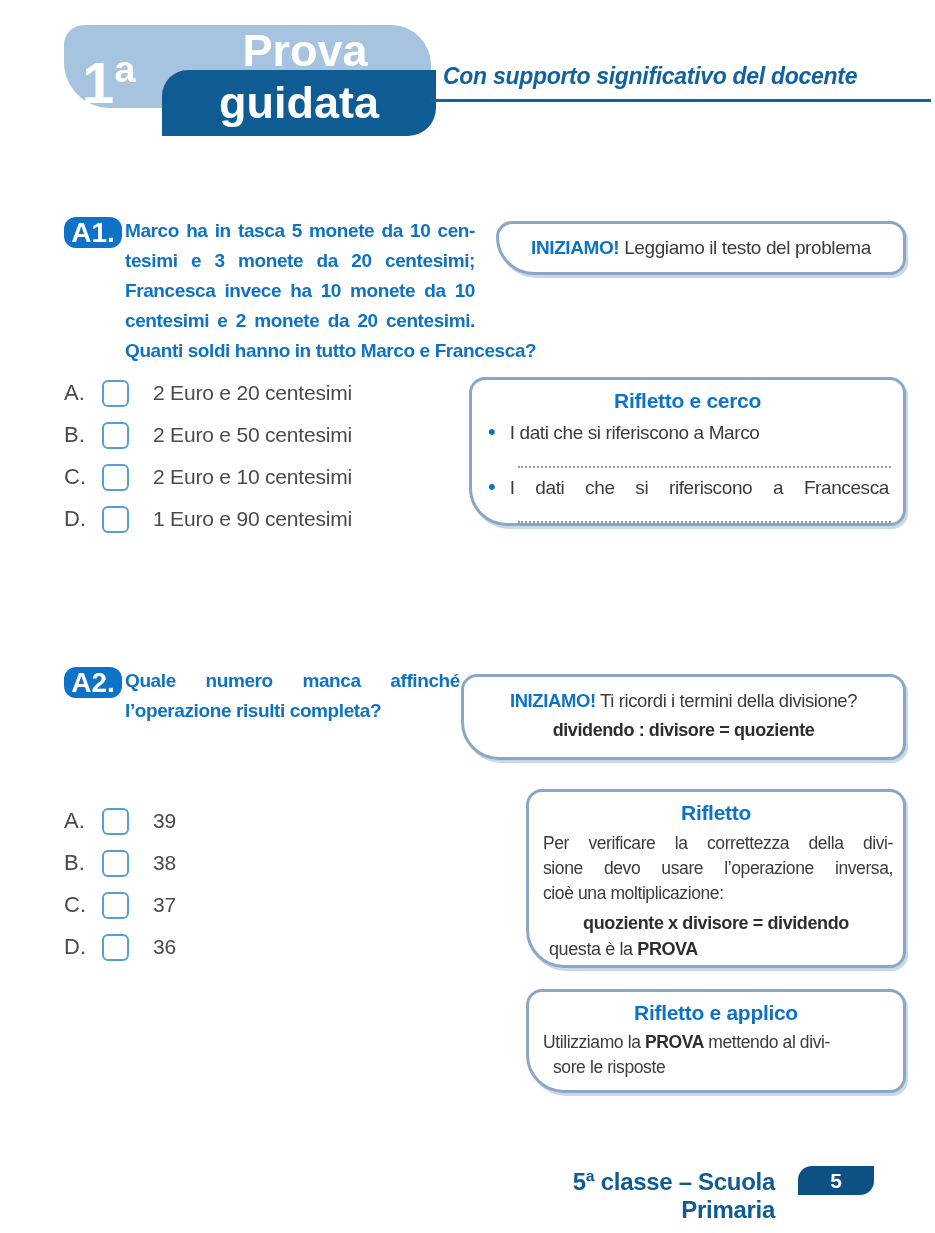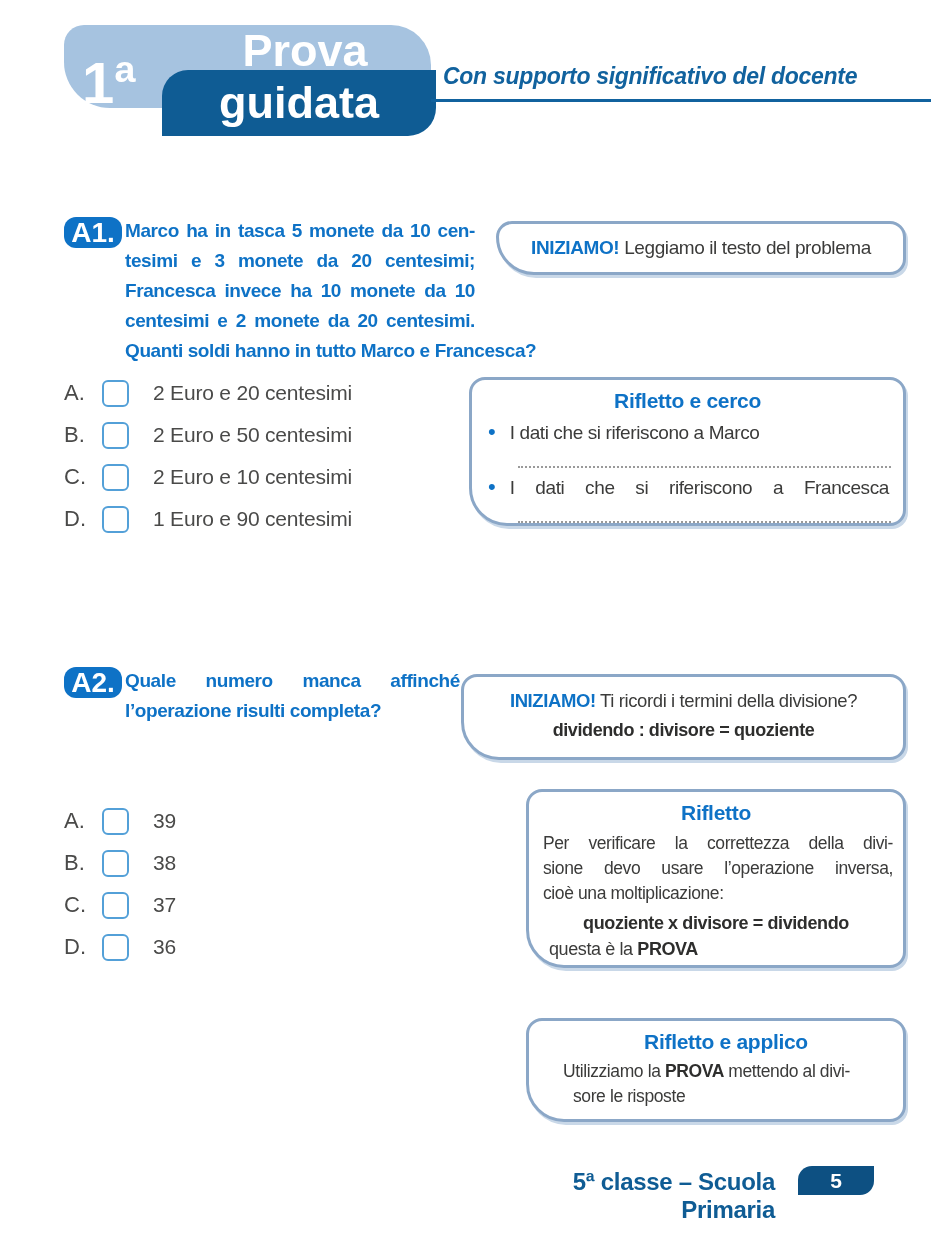--- a/index.html
+++ b/index.html
@@ -173,21 +173,21 @@
     <div class="bubble-title">Rifletto</div>
     <div class="rif-par boxfont">
       <div class="jline">Per verificare la correttezza della divi-</div>
       <div class="jline">sione devo usare l’operazione inversa,</div>
       <div>cioè una moltiplicazione:</div>
     </div>
     <div class="formula boxfont" style="font-size:18px; margin-top:7px;">quoziente x divisore = dividendo</div>
     <div class="note-line boxfont" style="font-size:18px;"><span>questa è la </span><b class="inline-bold">PROVA</b></div>
   </div>
 
-  <div class="bubble" style="left:526px; top:1018px; width:380px; height:104px;padding-left:20px;">
+  <div class="bubble" style="left:526px; top:989px; width:380px; height:104px;">
     <div class="bubble-title">Rifletto e applico</div>
     <div class="rif-par boxfont" style="margin-top:5px;">
       <div><span>Utilizziamo la </span><b class="inline-bold">PROVA</b><span> mettendo al divi-</span></div>
       <div style="margin-left:10px;">sore le risposte</div>
     </div>
   </div>
 
   <div class="footer-label">5ª classe – Scuola Primaria</div>
   <div class="footer-badge">5</div>
 

